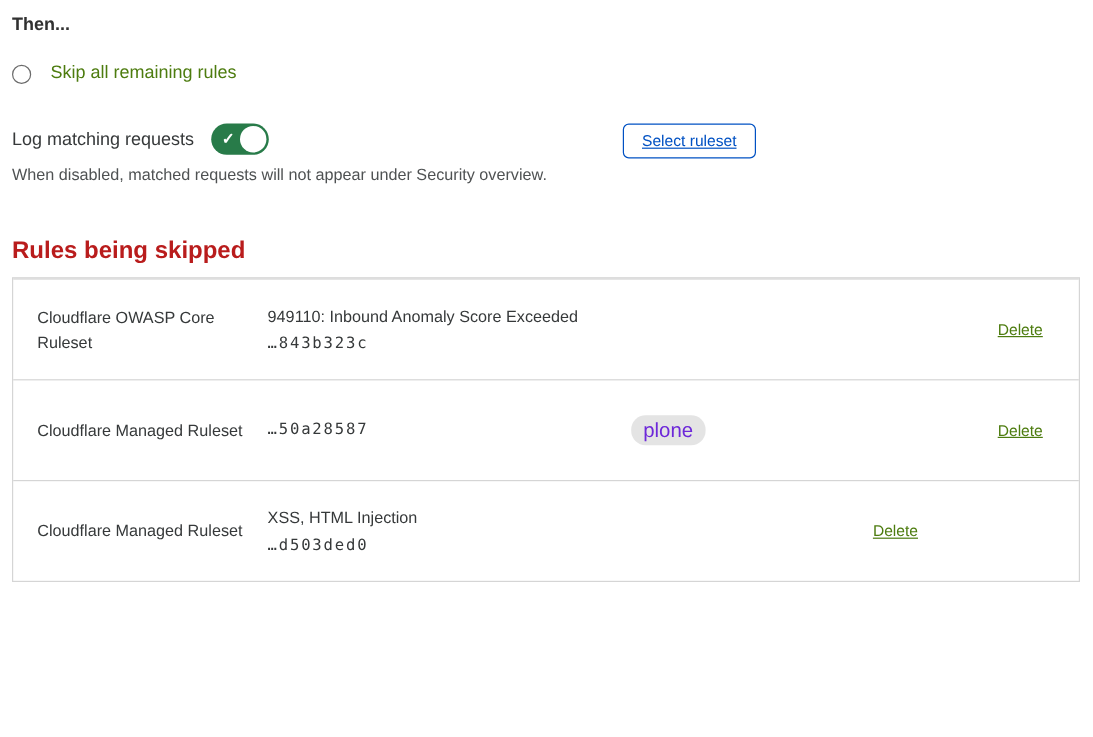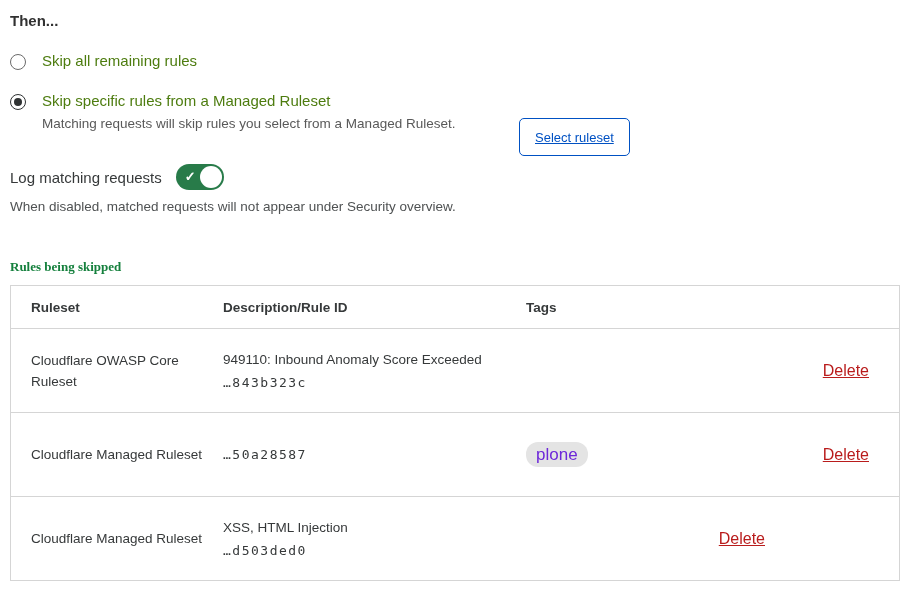--- a/index.html
+++ b/index.html
@@ -31,22 +31,22 @@
   .radio.checked { border-color: #2f3233; }
   .radio.checked::after {
     content: ""; position: absolute; left: 50%; top: 50%;
     width: 8px; height: 8px; margin: -4px 0 0 -4px;
     border-radius: 50%; background: #2f3233;
   }
   .option-label { font-size: 15px; color: #4d7c0f; cursor: pointer; }
   .option-desc { font-size: 13.5px; color: #595959; margin-top: 7px; }
 
   .select-ruleset-btn {
-    position: absolute; left: 519px; top: 118px;
-    height: 38px; padding: 0 15px;
+    position: absolute; left: 519px; top: 103px;
+    height: 29px; padding: 0 15px;
     background: #fff;
     border: 1px solid #0051c3; border-radius: 5px;
     color: #0051c3; font-size: 13px; font-family: "Liberation Sans", sans-serif;
     text-decoration: underline; cursor: pointer;
   }
 
   
   .log-row {
     display: flex; align-items: center; gap: 14px;
     margin: 33px 0 0 10px;
@@ -64,21 +64,21 @@
   }
   .toggle .knob {
     position: absolute; top: 2px; right: 2px;
     width: 22px; height: 22px; border-radius: 50%; background: #ffffff;
   }
   .log-desc { margin: 9px 0 0 10px; font-size: 13.5px; color: #4f5253; }
 
   
   .rules-title {
     margin: 45px 0 0 10px;
-    font-size: 13px; font-weight: 700; color: #15803d; font-family: Liberation Serif, serif;
+    font-size: 20px; font-weight: 700; color: #b91c1c;
   }
   .rules-table {
     margin: 10px 0 0 10px; width: 890px;
     border: 1px solid #d5d5d5;
     font-size: 13.5px;
   }
   .t-row {
     display: grid;
     grid-template-columns: 212px 303px 1fr 104px;
     align-items: center;
@@ -93,65 +93,52 @@
   .rule-id {
     font-family: "DejaVu Sans Mono", monospace;
     font-size: 13px; letter-spacing: 1.5px; color: #36393a;
   }
   .tags-cell { display: flex; gap: 8px; flex-wrap: wrap; }
   .tag {
     background: #e4e4e4; color: #6d28d9;
     border-radius: 12px; padding: 4px 10px; font-size: 17px; line-height: 1;
   }
   .delete-cell { text-align: right; padding-right: 30px; }
-  .delete-link { color: #b91c1c; text-decoration: underline; font-size: 16px; cursor: pointer; }
+  .delete-link { color: #4d7c0f; text-decoration: underline; font-size: 13px; cursor: pointer; }
 </style>
 </head>
 <body>
 
 <div class="page">
 
   <h3 class="then-title">Then...</h3>
 
   <div class="options">
     <div class="option">
       <span class="radio"></span>
       <div>
         <div class="option-label">Skip all remaining rules</div>
-      </div>
-    </div>
-    <div class="option">
-      <span class="radio checked"></span>
-      <div>
-        <div class="option-label">Skip specific rules from a Managed Ruleset</div>
-        <div class="option-desc">Matching requests will skip rules you select from a Managed Ruleset.</div>
       </div>
     </div>
   </div>
 
   <button class="select-ruleset-btn">Select ruleset</button>
 
   <div class="log-row">
     <span class="log-label">Log matching requests</span>
     <span class="toggle on">
       <span class="check">✓</span>
       <span class="knob"></span>
     </span>
   </div>
   <div class="log-desc">When disabled, matched requests will not appear under Security overview.</div>
 
   <h3 class="rules-title">Rules being skipped</h3>
 
   <div class="rules-table">
-    <div class="t-row t-head">
-      <div class="cell first">Ruleset</div>
-      <div class="cell">Description/Rule ID</div>
-      <div class="cell">Tags</div>
-      <div class="cell"></div>
-    </div>
     <div class="t-body">
   <div class="t-row">
     <div class="cell first ruleset-cell">Cloudflare OWASP Core Ruleset</div>
     <div class="cell desc-cell">
       <span class="rule-desc">949110: Inbound Anomaly Score Exceeded</span>
       <span class="rule-id">…843b323c</span>
     </div>
     <div class="cell tags-cell"></div>
     <div class="cell delete-cell">
       <span class="delete-link">Delete</span>

